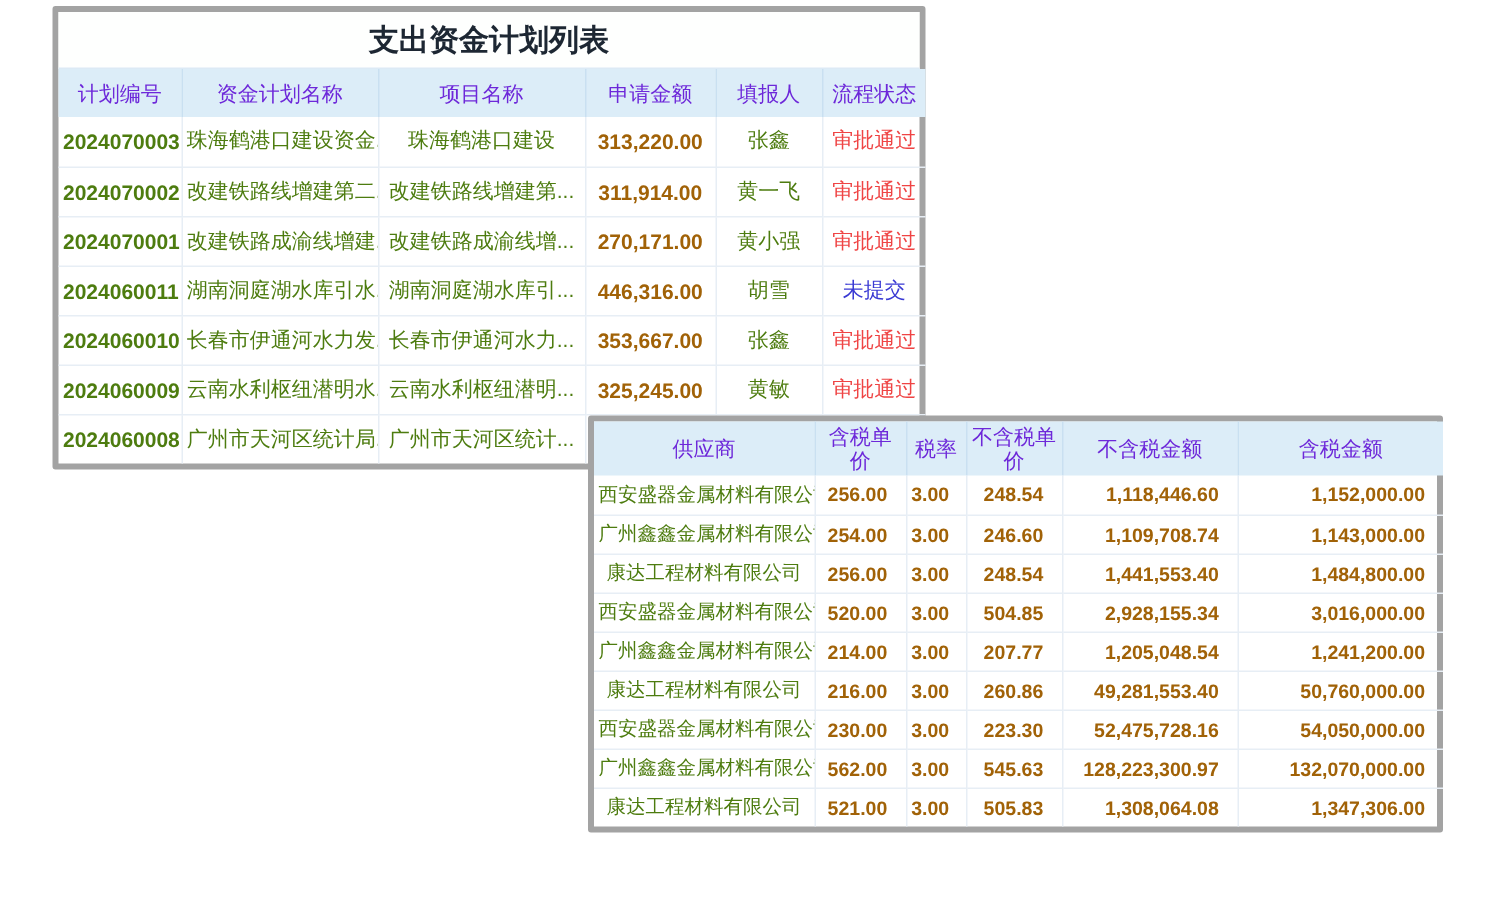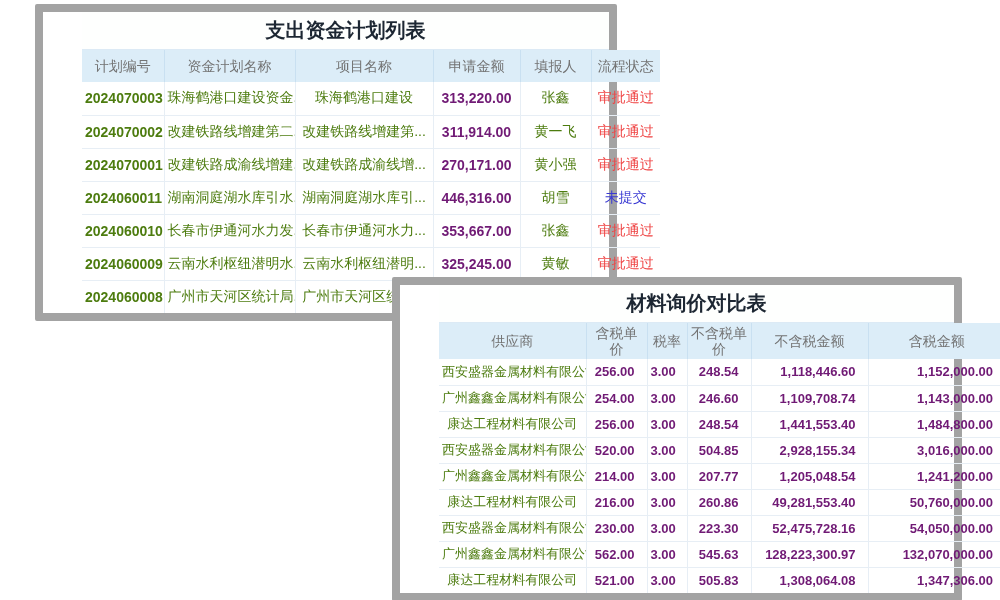--- a/index.html
+++ b/index.html
@@ -6,37 +6,36 @@
   html, body { width: 1000px; height: 600px; }
   body {
     position: relative;
     background: #ffffff;
     font-family: "Liberation Sans", sans-serif;
     overflow: hidden;
   }
   .card {
     position: absolute;
     background: #ffffff;
-    border: 8px solid #a3a3a3;
+    border: 4px solid #a3a3a3;
     border-radius: 2px;
-    padding-left: 39px;
   }
   #plan-card  { left: 35px;  top: 4px;   width: 582px; z-index: 1; }
   #quote-card { left: 392px; top: 277px; width: 570px; z-index: 2; }
   .card-title {
     height: 38px;
     display: flex; align-items: center; justify-content: center;
     font-size: 20px; font-weight: bold; color: #1d2733;
     border-bottom: 1px solid #dceaf5;
     background: #fefffe;
   }
   table { width: 100%; border-collapse: collapse; table-layout: fixed; }
   th {
     background: #dcedf8;
-    color: #737373;
+    color: #6d28d9;
     font-weight: 400;
     font-size: 14px;
     text-align: center;
     border-right: 1px solid #c9e0f1;
     vertical-align: middle;
     line-height: 1.15;
     padding: 2px 3px;
   }
   th:last-child { border-right: none; }
   td {
@@ -53,21 +52,21 @@
   tr:last-child td { border-bottom: none; }
   
   #plan-card th { height: 32px; }
   #plan-card td { height: 33px; }
   
   #quote-card th { height: 36px; }
   #quote-card td { height: 26px; font-size: 13px; }
   
   .lk   { color: #4d7c0f; }
   .num  { font-weight: 700; }
-  .dark { color: #701a75; }
+  .dark { color: #a16207; }
   .rt   { text-align: right; padding-right: 12px; }
   .st-green { color: #ef4444; }
   .st-blue  { color: #3939d3; margin-top: 40px; }
 </style>
 </head>
 <body>
 
 <div class="card" id="plan-card">
   <div class="card-title">支出资金计划列表</div>
   <table>
@@ -144,21 +143,20 @@
           <td class="lk">广州市天河区统计...</td>
           <td class="num dark"></td>
           <td class="lk"></td>
           <td class=""></td>
         </tr>
       </tbody>
   </table>
 </div>
 
 <div class="card" id="quote-card">
-  <div class="card-title">材料询价对比表</div>
   <table>
     <colgroup>
       <col style="width:147px">
         <col style="width:61px">
         <col style="width:40px">
       <col style="width:64px">
         <col style="width:117px">
         <col style="width:137px">
     </colgroup>
     <thead>

